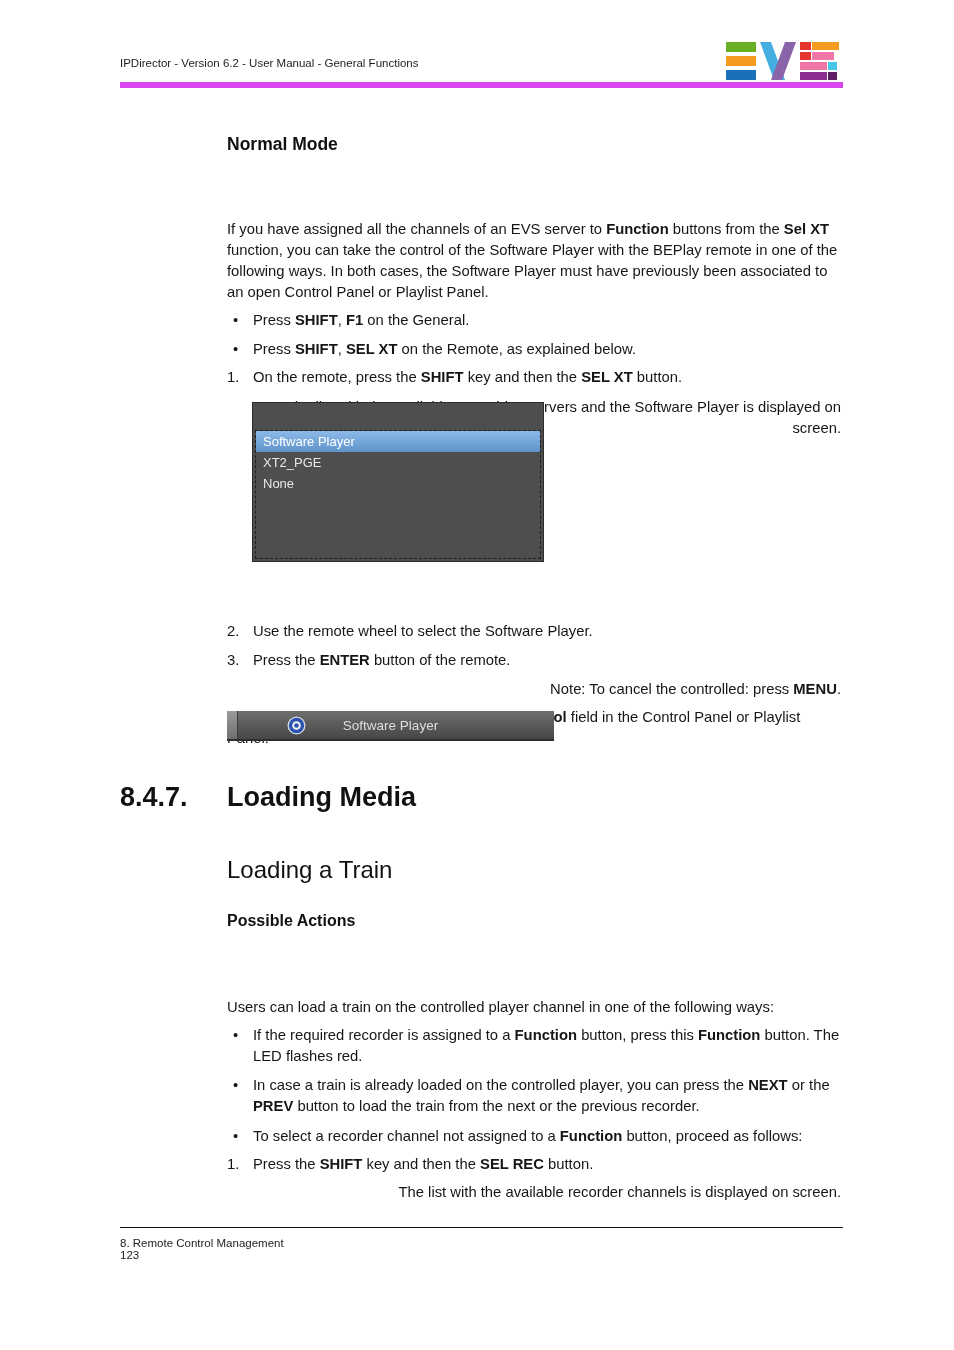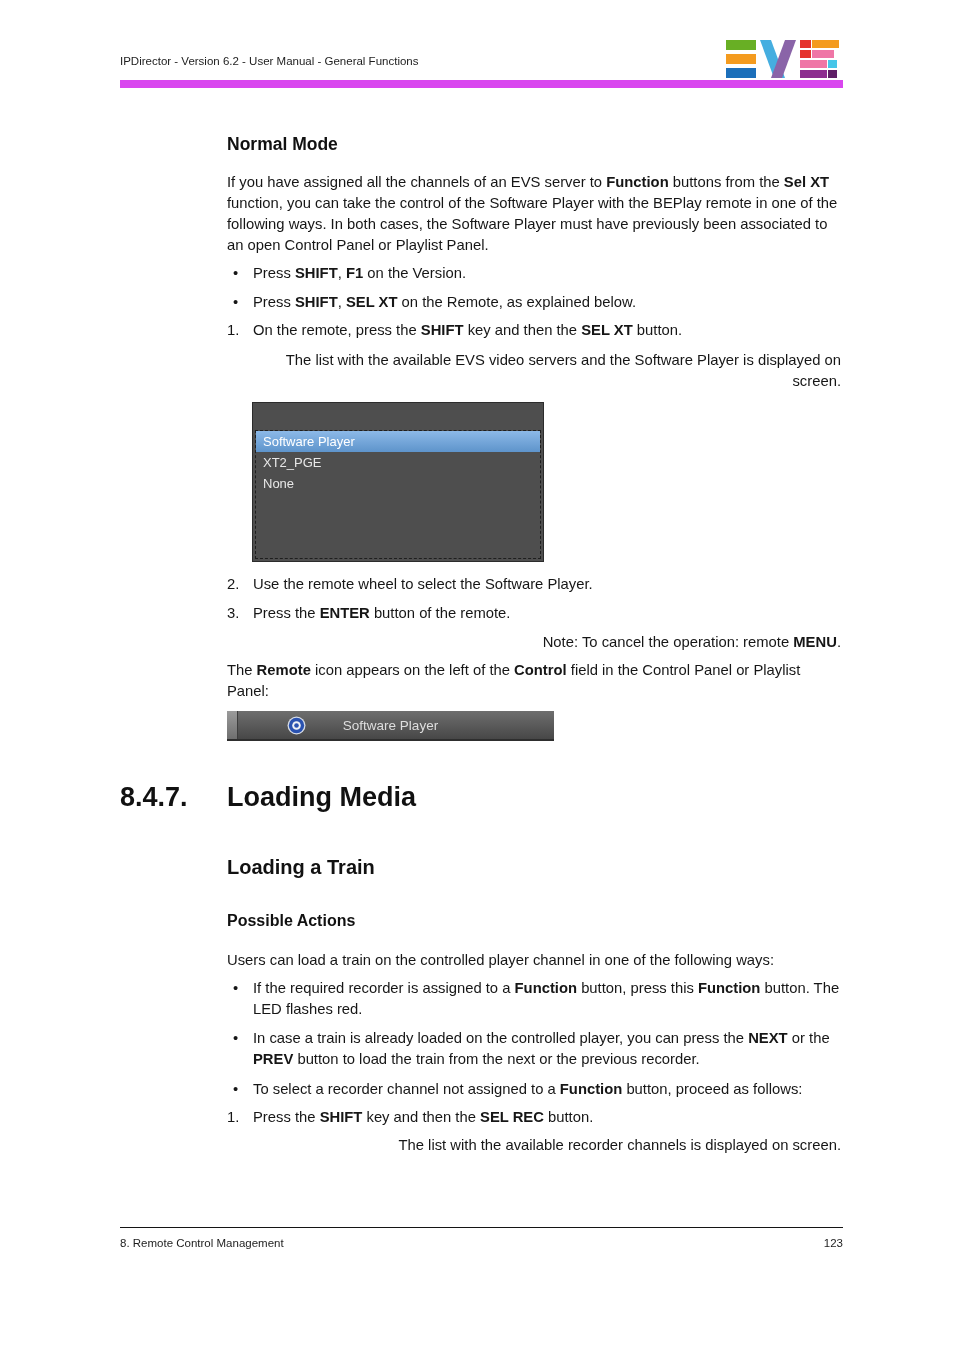--- a/index.html
+++ b/index.html
@@ -6,41 +6,41 @@
   html,body { background:#ffffff; }
   .page {
     position:relative; width:954px; height:1350px; background:#ffffff;
     font-family:"Liberation Sans","DejaVu Sans",sans-serif; color:#161616;
     overflow:hidden;
   }
   .b { font-weight:bold; }
 
   
   .header { position:absolute; left:120px; top:46px; width:723px; height:42px;
-            border-bottom:8px solid #d946ef; }
+            border-bottom:6px solid #d946ef; }
   .header-title { position:absolute; left:0; bottom:13px; font-size:11.5px; color:#1d1d1d; }
   .logo { position:absolute; right:3px; bottom:2px; width:114px; height:38px; display:flex; gap:3px; }
   .logo-e { width:30px; display:flex; flex-direction:column; justify-content:space-between; }
   .logo-e div { height:10px; }
   .logo-s { width:40px; display:flex; flex-direction:column; justify-content:space-between; }
   .logo-s .row { height:8px; display:flex; gap:1px; }
 
   
   .abs { position:absolute; }
-  .body-text { font-size:14.8px; line-height:21px; }
+  .body-text { font-size:14.8px; line-height:21px;margin-top:47px; }
   .blk { left:227px; width:613px; }
   .ind { left:253px; width:588px;text-align:right; }
   .li-marker { position:absolute; left:6px; top:0; }
   .li-num { position:absolute; left:0; top:0; }
   .li-txt { display:block; margin-left:26px; }
 
   .h-normal  { font-size:17.5px; font-weight:bold; color:#111; }
   .h-section { font-size:27px;  font-weight:bold; color:#111; }
   .h-secnum  { display:inline-block; width:107px; }
-  .h-train   { font-size:20px;  font-weight:bold; color:#111; }
+  .h-train   { font-size:24px;  font-weight:normal; color:#111; }
   .h-actions { font-size:16px;  font-weight:bold; color:#111; }
 
   
   .dialog { left:252px; top:402px; width:292px; height:160px;
             background:#4e4e4e; border:1px solid #2c2c2c; }
   .dialog-title { height:26px; line-height:26px; padding-left:11px;
                   background:linear-gradient(#2e4d79,#456fa7);
                   color:#d9e0ea; font-size:13px; }
   .dialog-body { position:absolute; top:27px; left:2px; right:2px; bottom:2px;
                  border:1px dashed #1e1e1e; }
@@ -54,21 +54,21 @@
                 border-bottom:2px solid #2e2e2e; }
   .player-strip { position:absolute; left:0; top:0; width:11px; height:100%;
                   background:linear-gradient(#9b9b9b,#6f6f6f); border-right:1px solid #3d3d3d; }
   .remote-icon { position:absolute; left:60px; top:5px; width:19px; height:19px; }
   .player-label { position:absolute; left:0; top:0; width:100%; height:100%;
                   text-align:center; line-height:29px; color:#dedede; font-size:13.5px; }
 
   
   .footer-rule { left:120px; top:1227px; width:723px; border-top:1.5px solid #141414; }
   .footer-text { left:120px; top:1237px; width:723px; display:flex;
-                 justify-content:space-between; font-size:11.5px; color:#1d1d1d; }
+                 justify-content:space-between; font-size:11.5px; color:#1d1d1d;flex-direction:column; }
 </style>
 </head>
 <body>
 
 <div class="page">
 
   <div class="header">
     <div class="header-title">IPDirector - Version 6.2 - User Manual - General Functions</div>
     <div class="logo">
       <div class="logo-e">
@@ -100,21 +100,21 @@
       </div>
     </div>
   </div>
 
   <div class="abs blk h-normal" style="top:134px">Normal Mode</div>
 
   <div class="abs blk body-text" style="top:172px"><span>If you have assigned all the channels of an EVS server to </span><span class="b">Function</span><span> buttons from the </span><span class="b">Sel XT</span><span> function, you can take the control of the Software Player with the BEPlay remote in one of the following ways. In both cases, the Software Player must have previously been associated to an open Control Panel or Playlist Panel.</span></div>
 
   <div class="abs blk body-text" style="top:263px">
     <span class="li-marker">•</span>
-    <span class="li-txt"><span>Press </span><span class="b">SHIFT</span><span>, </span><span class="b">F1</span><span> on the Version.</span></span>
+    <span class="li-txt"><span>Press </span><span class="b">SHIFT</span><span>, </span><span class="b">F1</span><span> on the General.</span></span>
   </div>
   <div class="abs blk body-text" style="top:292px">
     <span class="li-marker">•</span>
     <span class="li-txt"><span>Press </span><span class="b">SHIFT</span><span>, </span><span class="b">SEL XT</span><span> on the Remote, as explained below.</span></span>
   </div>
 
   <div class="abs blk body-text" style="top:320px">
     <span class="li-num">1.</span>
     <span class="li-txt"><span>On the remote, press the </span><span class="b">SHIFT</span><span> key and then the </span><span class="b">SEL XT</span><span> button.</span></span>
   </div>
@@ -129,21 +129,21 @@
   </div>
 
   <div class="abs blk body-text" style="top:574px">
     <span class="li-num">2.</span>
     <span class="li-txt"><span>Use the remote wheel to select the Software Player.</span></span>
   </div>
   <div class="abs blk body-text" style="top:603px">
     <span class="li-num">3.</span>
     <span class="li-txt"><span>Press the </span><span class="b">ENTER</span><span> button of the remote.</span></span>
   </div>
-  <div class="abs ind body-text" style="top:632px"><span>Note: To cancel the operation: remote </span><span class="b">MENU</span><span>.</span></div>
+  <div class="abs ind body-text" style="top:632px"><span>Note: To cancel the controlled: press </span><span class="b">MENU</span><span>.</span></div>
 
   <div class="abs blk body-text" style="top:660px"><span>The </span><span class="b">Remote</span><span> icon appears on the left of the </span><span class="b">Control</span><span> field in the Control Panel or Playlist Panel:</span></div>
 
   <div class="abs player-bar">
     <span class="player-strip"></span>
     <span class="remote-icon">
       <svg width="19" height="19" viewBox="0 0 19 19">
         <circle cx="9.5" cy="9.5" r="9" fill="#d7dde6"></circle>
         <circle cx="9.5" cy="9.5" r="7.7" fill="#2a52b0"></circle>
         <circle cx="9.5" cy="9.5" r="4.3" fill="#eef1f5"></circle>

